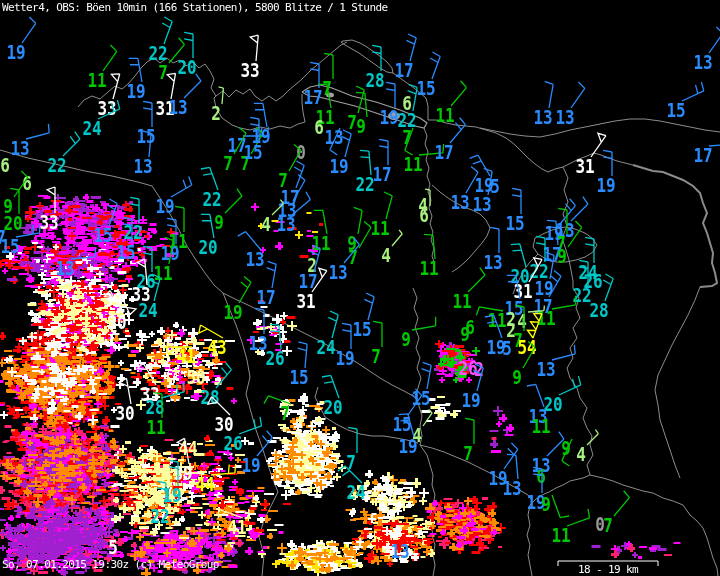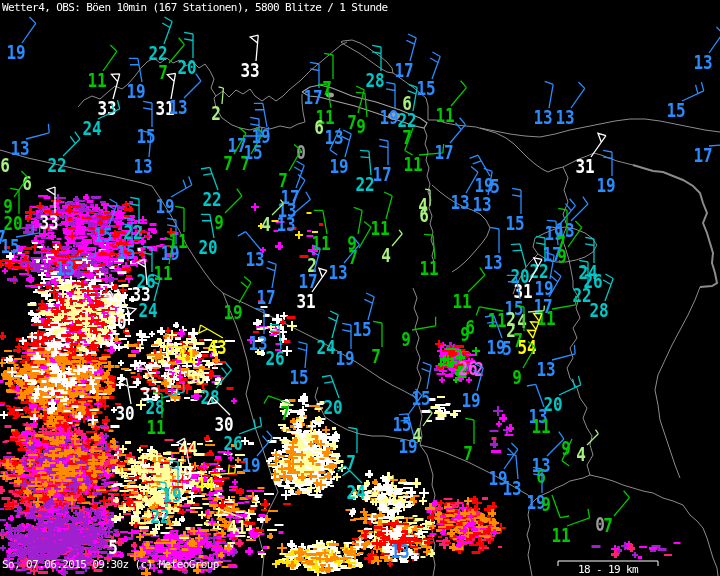--- a/index.html
+++ b/index.html
@@ -881,15 +881,15 @@
         <g>
           <path d="M614 516L629.426902632477 497.6149333651445M629.426902632477 497.6149333651445L623.6418141452981 490.7205333770737" stroke="#00c800" fill="none" stroke-width="1.3"></path>
           <text transform="translate(608 525) scale(1 1.2)" fill="#00c800" text-anchor="middle" dominant-baseline="central" class="stn">7</text>
         </g>
       </g>
     <g id="layer-legend">
       <polyline id="legend-bar" points="558,566 558,561 658,561 658,566" fill="none" stroke="#ffffff" stroke-width="1"></polyline>
       <text class="leg" x="608" y="573" text-anchor="middle">18 - 19 km</text>
     </g>
   </svg>
-  <div id="title-bar" class="ovtext">Wetter4, OBS: Böen 10min (167 Stationen), 5800 Blitze / 1 Stunde</div>
-  <div id="status-bar" class="ovtext">So, 07.06.2015 09:30z (c) MeteoGroup</div>
+  <div id="title-bar" class="ovtext">Wetter4, OBS: Böen 10min (166 Stationen), 5800 Blitze / 1 Stunde</div>
+  <div id="status-bar" class="ovtext">So, 07.01.2015 19:30z (c) MeteoGroup</div>
 </div>
 
 </body></html>

